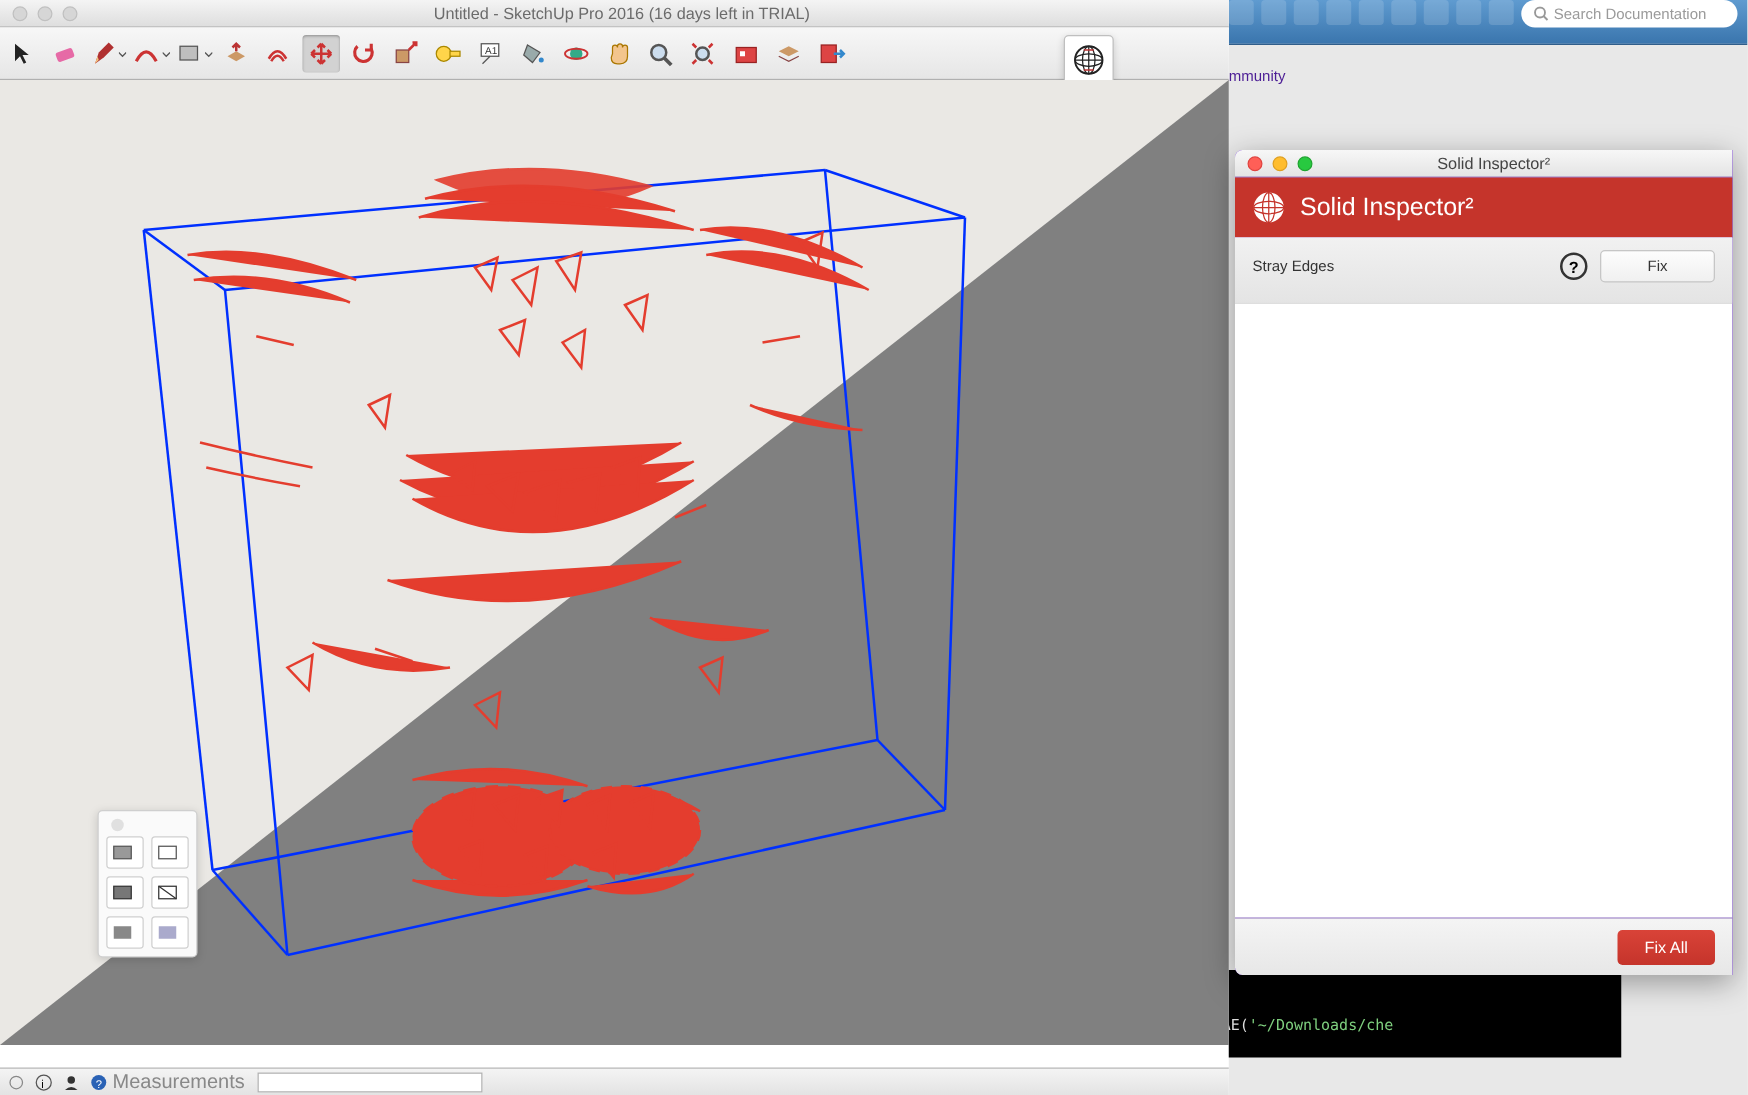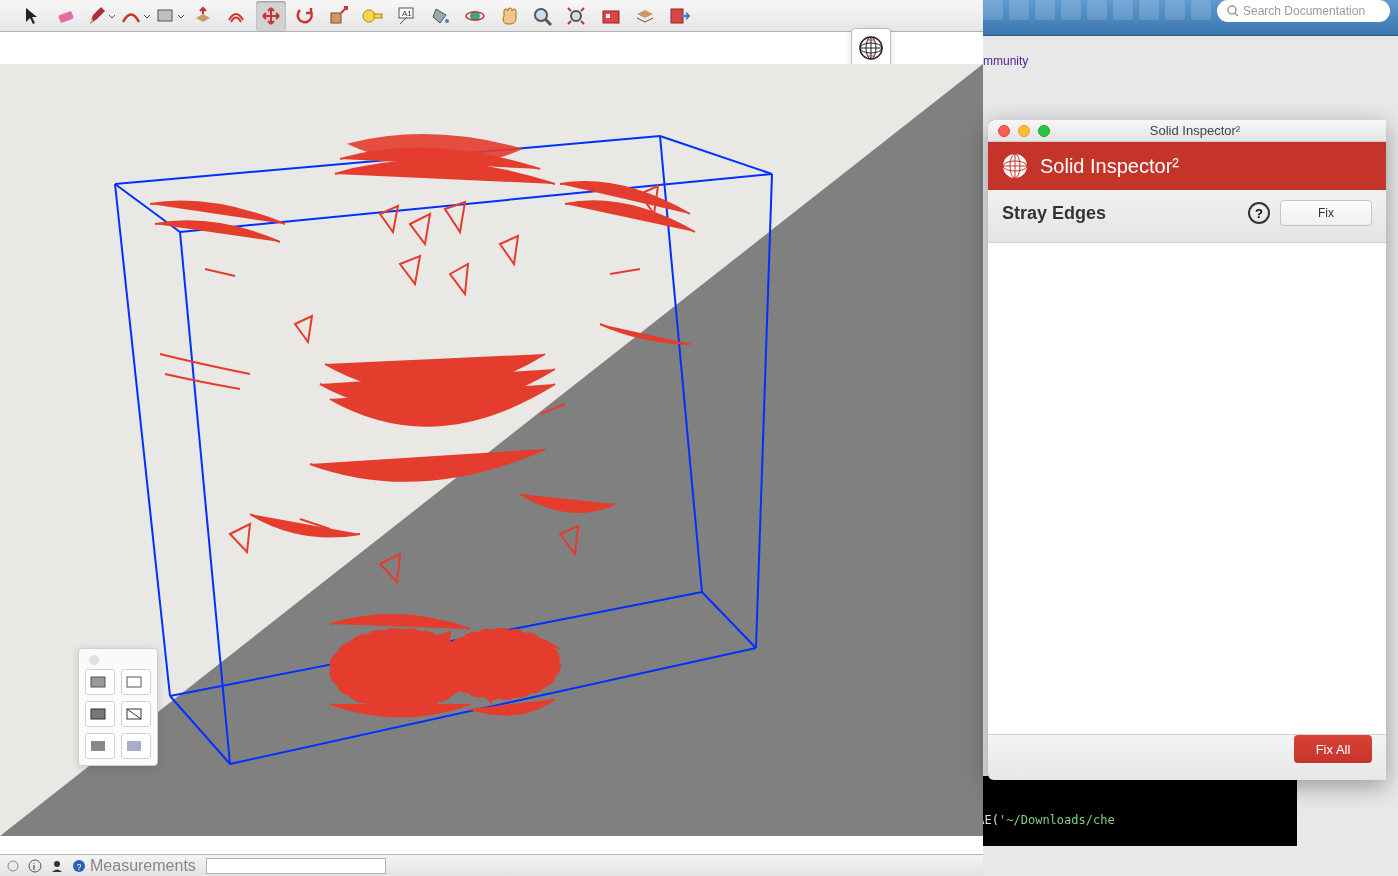--- a/index.html
+++ b/index.html
@@ -7,21 +7,21 @@
   .root { position: relative; width: 1398px; height: 876px; }
 
   
   .main-window { position: absolute; left: 0; top: 0; width: 983px; height: 876px; background: #fff; }
 
   .titlebar { height: 22px; background: linear-gradient(#f4f4f4, #dedede); border-bottom: 1px solid #b3b3b3; display: flex; align-items: center; }
   .traffic-lights { display: flex; gap: 8px; padding-left: 10px; }
   .traffic-light { width: 12px; height: 12px; border-radius: 50%; background: #d6d6d6; border: 1px solid #c0c0c0; }
   .titlebar-title { flex: 1; text-align: center; font-size: 13px; color: #6b6b6b; padding-right: 50px; }
 
-  .toolbar { height: 32px; background: linear-gradient(#f7f7f7, #e6e6e6); border-bottom: 1px solid #b0b0b0; display: flex; align-items: center; padding: 0 18px; gap: 4px; }
+  .toolbar { height: 42px; background: linear-gradient(#f7f7f7, #e6e6e6); border-bottom: 1px solid #b0b0b0; display: flex; align-items: center; padding: 0 4px; gap: 4px; }
   .toolbar .tool { width: 30px; height: 30px; display: flex; align-items: center; justify-content: center; border-radius: 3px; }
   .toolbar .tool.active { background: #d2d2d2; box-shadow: inset 0 1px 2px rgba(0,0,0,.3); }
   .floating-tool { position: absolute; right: 92px; top: 28px; width: 40px; height: 40px; background: #fff; border: 1px solid #bfbfbf; border-radius: 4px; display: flex; align-items: center; justify-content: center; box-shadow: 0 2px 6px rgba(0,0,0,.15); }
 
   .viewport { position: absolute; left: 0; top: 64px; right: 0; bottom: 40px; background: #808080; overflow: hidden; }
   .sky { position: absolute; left: 0; top: 0; width: 100%; height: 100%; background: #eae8e4; clip-path: polygon(0 0, 100% 0, 0 100%); }
   .bbox line { stroke: #0030ff; stroke-width: 2; }
   .mesh { stroke: #e43d2e; fill: #e43d2e; }
 
   .palette { position: absolute; left: 78px; bottom: 70px; width: 80px; background: #fafafa; border: 1px solid #cfcfcf; border-radius: 4px; padding: 6px; box-shadow: 0 2px 8px rgba(0,0,0,.15); }
@@ -53,25 +53,25 @@
   .ins-traffic { display: flex; gap: 8px; padding-left: 10px; }
   .ins-traffic .tl { width: 12px; height: 12px; border-radius: 50%; }
   .tl-red { background: #ff5f57; border:1px solid #e04440;}
   .tl-yel { background: #ffbd2e; border:1px solid #e0a020;}
   .tl-grn { background: #28c940; border:1px solid #1fa530;}
   .ins-titlebar-title { flex: 1; text-align: center; font-size: 13px; color: #444; padding-right: 46px; }
   .ins-header { height: 48px; background: #c5342b; color: #fff; display: flex; align-items: center; padding: 0 12px; gap: 10px; font-size: 20px; }
   .ins-body { flex: 1; background: #fff; }
   .ins-row { padding: 10px 14px 16px 14px; background: linear-gradient(#f1f1f1,#e4e4e4); border-bottom: 1px solid #d3d3d3; display: flex; align-items: center; }
   .ins-row-left { flex: 1; }
-  .ins-row-label { font-size: 18px; font-weight: 700; color: #333; }
+  .ins-row-label { font-size: 12px; font-weight: 400; color: #333; }
   .ins-row-count { font-size: 44px; font-weight: 700; color: #b8b8b8; line-height: 1; margin-top: 2px; }
   .ins-row-help { width: 22px; height: 22px; border: 2px solid #333; border-radius: 50%; display:flex; align-items:center; justify-content:center; font-weight:700; font-size:13px; margin-right: 10px; }
   .ins-row-fix { width: 92px; height: 26px; background: linear-gradient(#fdfdfd,#f0f0f0); border: 1px solid #c6c6c6; border-radius: 4px; font-size: 12px; color: #333; }
-  .ins-footer { height: 46px; background: linear-gradient(#f4f4f4,#e7e7e7); border-top: 1px solid #d3d3d3; display: flex; align-items: flex-start; justify-content: flex-end; padding-right: 14px; }
+  .ins-footer { height: 46px; background: linear-gradient(#f4f4f4,#e7e7e7); border-top: 1px solid #d3d3d3; display: flex; align-items: center; justify-content: flex-end; padding-right: 14px; }
   .ins-fixall { width: 78px; height: 28px; background: linear-gradient(#d94338,#c5342b); border: none; border-radius: 4px; color: #fff; font-size: 13px; }
 </style>
 </head>
 <body>
 
 <div class="root">
 
   <div class="bg-right">
     <div class="bg-topbar">
       <div class="bg-icons">
@@ -99,20 +99,28 @@
   </div>
 
   <div class="bg-console">
     <div><span>writeDAE(</span><span class="path">'~/Downloads/che</span></div>
     
     
   </div>
 
   <div class="main-window">
 
+    <div class="titlebar">
+      <div class="traffic-lights">
+        <div class="traffic-light"></div>
+        <div class="traffic-light"></div>
+        <div class="traffic-light"></div>
+      </div>
+      <div class="titlebar-title">Untitled - SketchUp Pro 2016 (16 days left in TRIAL)</div>
+    </div>
 
     <div class="toolbar">
 
       <div class="tool">
           <svg width="22" height="22" viewBox="0 0 22 22">
             <path d="M4 3 L4 17 L8 13 L11 19 L13 18 L10 12 L15 12 Z" fill="#222"></path>
           </svg>
         </div>
 
       <div class="tool">

